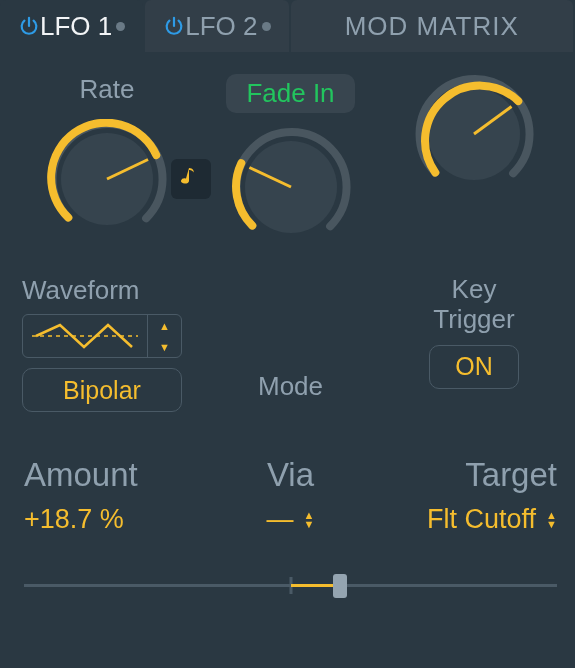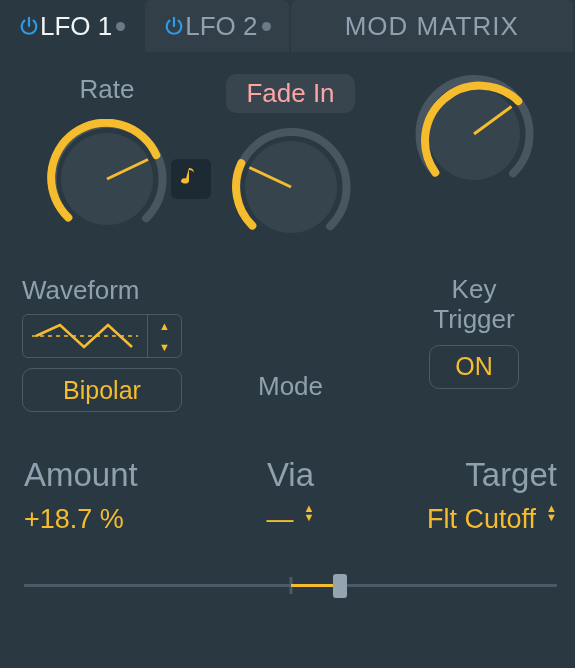--- a/index.html
+++ b/index.html
@@ -55,21 +55,21 @@
     display: flex;
     flex-direction: column;
     align-items: center;
   }
   .label {
     font-size: 26px;
     color: #8fa0ae;
     margin-bottom: 14px;
   }
   .label.hi {
-    color: #fca5a5;
+    color: #22c55e;
     background: #38454f;
     padding: 4px 20px;
     border-radius: 10px;
   }
   .knob-wrap {
     position: relative;
     width: 120px; height: 120px;
   }
   .knob {
     width: 120px; height: 120px;
@@ -124,21 +124,21 @@
   .routing {
     margin-top: 44px;
     display: flex;
     justify-content: space-between;
     padding: 0 2px;
   }
   .routing .label { margin-bottom: 10px; font-size: 33px; }
   .value {
     color: #f5bd2e;
     font-size: 27px;
-    display: flex; align-items: flex-start; gap: 10px;
+    display: flex; align-items: center; gap: 10px;
   }
   .updown {
     display:inline-flex; flex-direction:column; line-height:9px; font-size:11px; color:#f5bd2e;
   }
   .slider-row {
     margin-top: 36px;
     padding: 0 2px;
   }
   .slider {
     position: relative;

